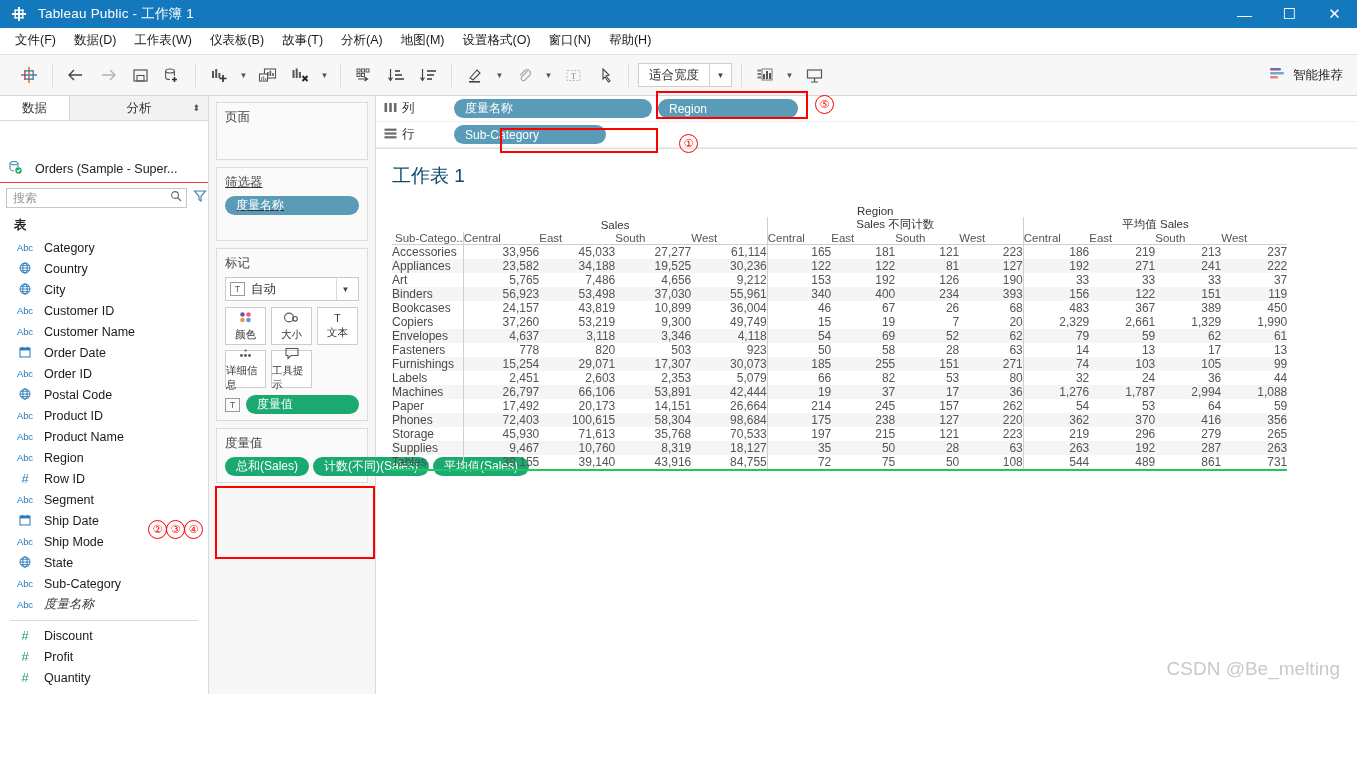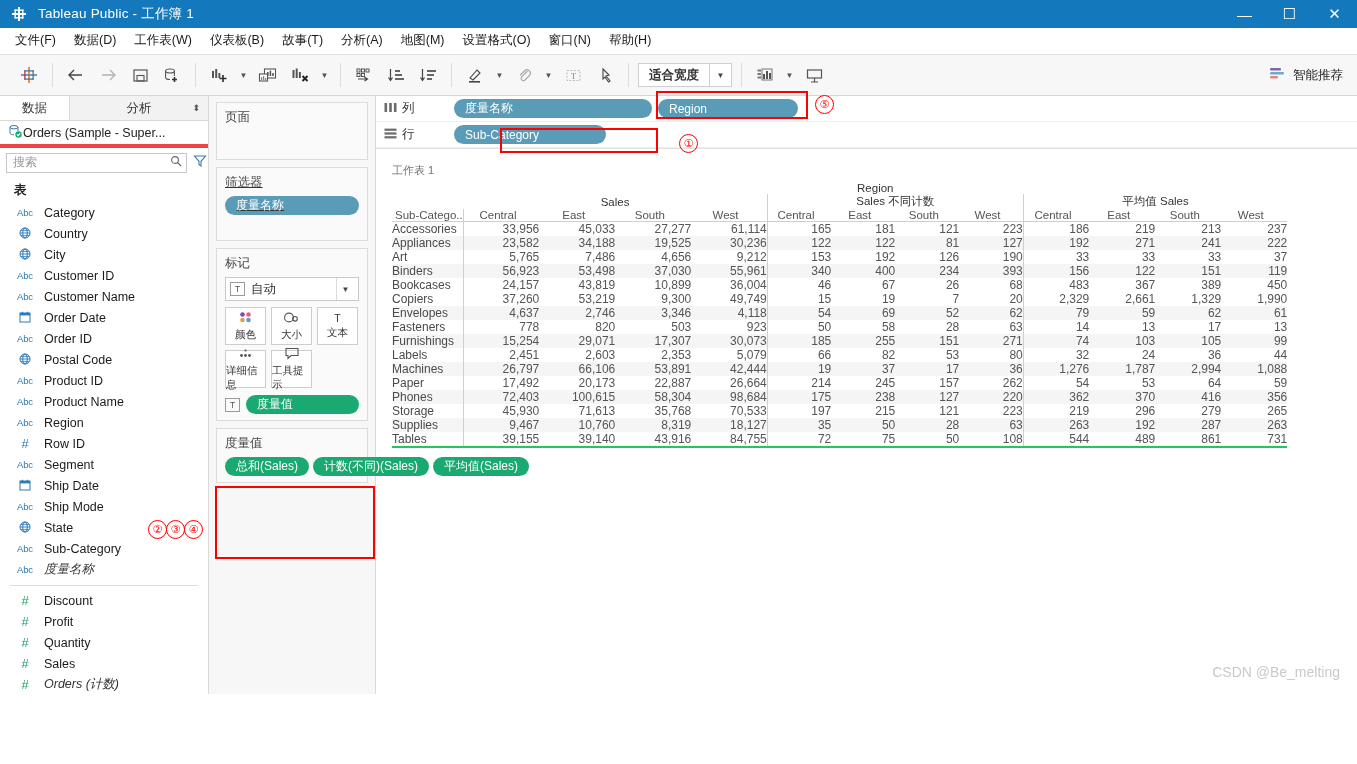--- a/index.html
+++ b/index.html
@@ -26,38 +26,38 @@
              font-size:12.5px; color:#1a1a1a; border-bottom:1px solid #fff;}
   #menubar .mi { padding:3px 9px; white-space:nowrap; }
 
   
   #toolbar { height:42px; background:#f7f7f7; border-top:1px solid #e0e0e0; border-bottom:1px solid #d6d6d6;
              display:flex; align-items:center; padding:0 8px; gap:0px; }
   .tb-group { display:flex; align-items:center; height:30px; padding:0 7px; gap:4px;}
   .tb-sep { width:1px; height:24px; background:#dcdcdc; margin:0 2px;}
   .tb-btn { width:28px; height:26px; display:flex; align-items:center; justify-content:center; border-radius:2px; }
   .tb-caret { width:13px; height:26px; display:flex; align-items:center; justify-content:center; color:#555; font-size:8px;}
-  .tb-fit { height:24px; border:1px solid #cfcfcf; background:#fff; display:flex; align-items:center;font-weight:bold; }
+  .tb-fit { height:24px; border:1px solid #cfcfcf; background:#fff; display:flex; align-items:center; }
   .tb-fit .lbl { padding:0 10px; font-size:12.5px; color:#333; }
   .tb-fit .dd { width:22px; height:22px; border-left:1px solid #cfcfcf; display:flex; align-items:center; justify-content:center; font-size:8px; color:#444;}
   #smart-rec { margin-left:auto; display:flex; align-items:center; gap:7px; padding-right:6px; font-size:12.5px; color:#1a1a1a;}
 
   
   #main { display:flex; height:598px; }
 
   
   #leftpane { width:209px; border-right:1px solid #d9d9d9; display:flex; flex-direction:column; background:#fff; }
   .pane-tabs { display:flex; height:25px; border-bottom:1px solid #d9d9d9; background:#f0abfc; }
   .pane-tab { flex:0 0 auto; padding:0 22px; display:flex; align-items:center; font-size:12.5px; color:#333;}
   .pane-tab.active { background:#fff; border-right:1px solid #d9d9d9; font-weight:400;}
   .pane-tab.inactive { background:#f2f2f2; flex:1; justify-content:center; position:relative;}
   .pane-tab .updown { position:absolute; right:8px; font-size:9px; color:#555; line-height:1;}
-  .ds-row { display:flex; align-items:center; gap:0; padding:5px 8px; font-size:12.5px; color:#222;
-            border-bottom:4px solid #ef4444; height:27px; }
-  .search-row { display:flex; align-items:center; gap:6px; padding:5px 6px; height:29px;font-family:Liberation Serif, serif; }
+  .ds-row { display:flex; align-items:center; gap:12px; padding:5px 8px; font-size:12.5px; color:#222;
+            border-bottom:1px solid #ef4444; height:27px;margin-top:35px; }
+  .search-row { display:flex; align-items:center; gap:6px; padding:5px 6px; height:29px; }
   .search-box { flex:1; height:20px; border:1px solid #c6c6c6; background:#fff; display:flex; align-items:center;
                 padding:0 4px; }
   .search-box input { border:0; outline:0; flex:1; font-size:12px; color:#444; font-family:inherit; background:transparent;}
   .search-box input::placeholder { color:#9a9a9a; }
   .fields { flex:1; overflow:hidden; padding-top:2px;}
   .group-hdr { font-size:12.5px; font-weight:bold; color:#222; padding:3px 0 3px 14px; }
   .f-row { display:flex; align-items:center; height:21px; padding-left:14px; gap:8px; font-size:12.5px; color:#1a1a1a;}
   .f-ico { width:22px; text-align:center; font-size:10px; color:#2a7ab9; flex:0 0 22px;}
   .f-ico.green { color:#1f9e63; }
   .f-ico.abc { font-size:9.5px; letter-spacing:-.2px;}
@@ -89,43 +89,43 @@
   .mv-list { display:flex; flex-direction:row; gap:4px; }
 
   
   #sheet { flex:1; display:flex; flex-direction:column; background:#fff; overflow:hidden;}
   .shelf-wrap { border-bottom:1px solid #e0e0e0; }
   .shelf { display:flex; align-items:center; height:26px; padding-left:8px; border-bottom:1px solid #eee;}
   .shelf .sh-ico { width:18px; font-size:11px; color:#5d5d5d; text-align:left;}
   .shelf .sh-lbl { width:52px; font-size:12.5px; color:#333;}
   .shelf .sh-content { display:flex; align-items:center; gap:6px; }
   .canvas { flex:1; padding:14px 0 0 16px; position:relative; overflow:hidden;}
-  .ws-title { font-size:11px; color:#737373; margin-bottom:4px;}
+  .ws-title { font-size:19px; color:#0c4a6e; margin-bottom:16px;}
 
   
   table.vz { border-collapse:collapse; font-size:12px; color:#4a4a4a; }
   table.vz td, table.vz th { font-weight:normal; padding:0; }
   .hdr-measure { text-align:center; padding:1px 0 2px 0; font-size:11.5px; color:#333; }
   .hdr-region { text-align:center; font-size:11.5px; color:#333; padding-bottom:1px;}
   .hdr-sub { text-align:center; font-size:11.5px; color:#555; padding:1px 0 3px 0;
              border-bottom:1px solid #cfcfcf;}
   .hdr-sub.left { text-align:left; padding-left:3px;}
-  .hdr-sub.num { text-align:center; padding-right:7px;}
+  .hdr-sub.num { text-align:left; padding-right:7px;}
   td.rowlbl { text-align:left; padding:1px 6px 1px 3px; color:#4a4a4a; border-right:1px solid #cfcfcf; white-space:nowrap;}
   td.num { text-align:right; padding:1px 7px 1px 4px; color:#555; white-space:nowrap;}
   td.grpend { border-right:1px solid #cfcfcf; }
   tr.alt td { background:#f5f5f5; }
   tr.lastrow td { border-bottom:2px solid #22c55e; }
 
   
   .annot { position:absolute; border:2.5px solid #ff0000; pointer-events:none; z-index:30;}
   .circnum { position:absolute; color:#ff0000; font-size:15px; z-index:31; width:19px; height:19px;
              border:1.6px solid #ff0000; border-radius:50%; display:flex; align-items:center;
              justify-content:center; font-size:11px; line-height:1; }
-  .watermark { position:absolute; right:17px; bottom:14px; color:#c9c9c9; font-size:14px; }
+  .watermark { position:absolute; right:17px; bottom:14px; color:#c9c9c9; font-size:19px; }
   .vsep { width:1px; background:#dcdcdc; }
 </style>
 </head>
 <body>
 
 <div id="titlebar">
   <div class="tlogo">
     <svg width="16" height="16" viewBox="0 0 16 16">
       <rect x="7" y="1" width="2" height="14" fill="#fff"></rect>
       <rect x="1" y="7" width="14" height="2" fill="#fff"></rect>
@@ -740,21 +740,21 @@
               <td class="num">7</td>
               <td class="num grpend">20</td>
               <td class="num">2,329</td>
               <td class="num">2,661</td>
               <td class="num">1,329</td>
               <td class="num">1,990</td>
             </tr>
             <tr class="alt">
               <td class="rowlbl">Envelopes</td>
               <td class="num">4,637</td>
-              <td class="num">2,746</td>
+              <td class="num">3,118</td>
               <td class="num">3,346</td>
               <td class="num grpend">4,118</td>
               <td class="num">54</td>
               <td class="num">69</td>
               <td class="num">52</td>
               <td class="num grpend">62</td>
               <td class="num">79</td>
               <td class="num">59</td>
               <td class="num">62</td>
               <td class="num">61</td>
@@ -816,21 +816,21 @@
               <td class="num grpend">36</td>
               <td class="num">1,276</td>
               <td class="num">1,787</td>
               <td class="num">2,994</td>
               <td class="num">1,088</td>
             </tr>
             <tr>
               <td class="rowlbl">Paper</td>
               <td class="num">17,492</td>
               <td class="num">20,173</td>
-              <td class="num">22,887</td>
+              <td class="num">14,151</td>
               <td class="num grpend">26,664</td>
               <td class="num">214</td>
               <td class="num">245</td>
               <td class="num">157</td>
               <td class="num grpend">262</td>
               <td class="num">54</td>
               <td class="num">53</td>
               <td class="num">64</td>
               <td class="num">59</td>
             </tr>

